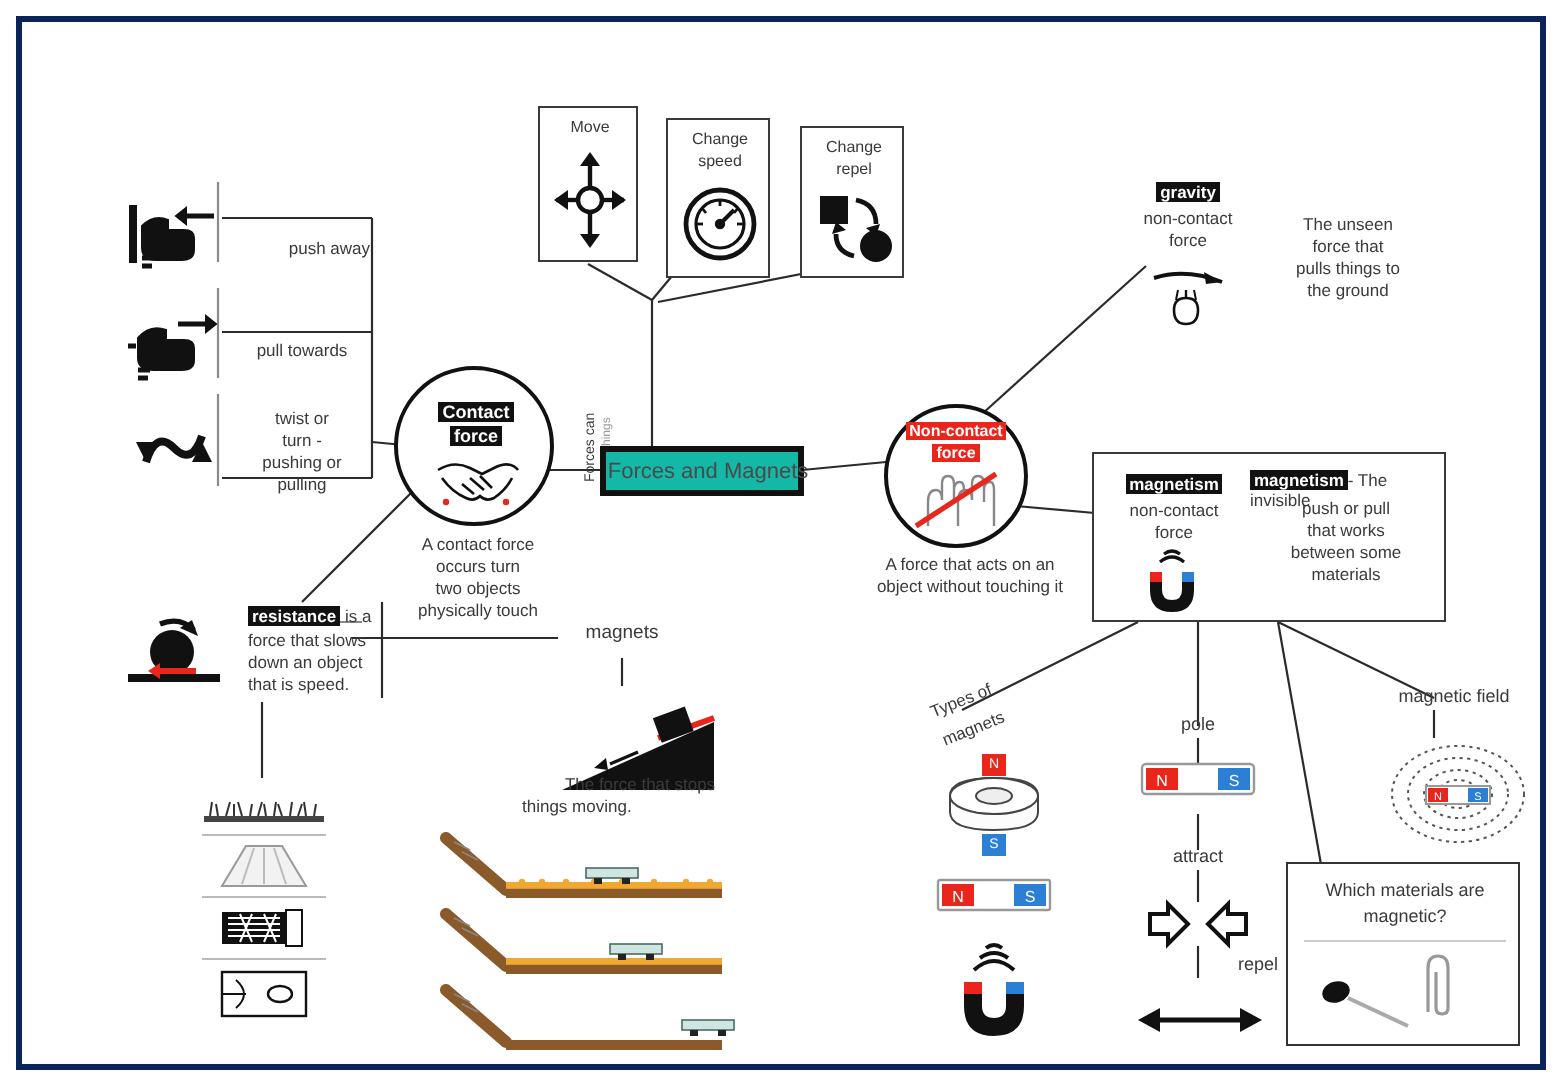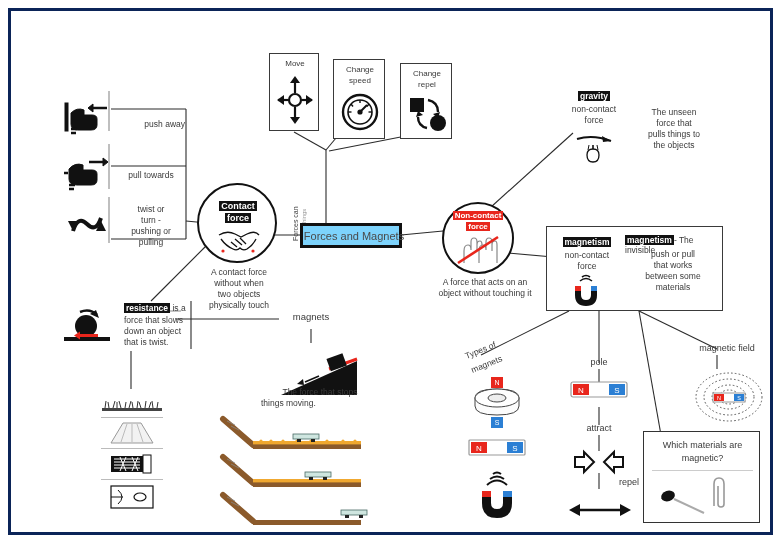--- a/index.html
+++ b/index.html
@@ -3,21 +3,21 @@
 <meta charset="utf-8">
 <style>
   html,body{margin:0;padding:0;background:#ffffff;}
   body{font-family:"Liberation Sans", sans-serif;}
   #page{position:relative;width:781px;height:543px;background:#ffffff;overflow:hidden;}
   #frame{position:absolute;left:8px;top:8px;width:765px;height:527px;border:3px solid #0b2458;box-sizing:border-box;background:#fff;}
   .txt{position:absolute;color:#3a3a3a;text-align:center;line-height:1.22;font-family:"Liberation Sans", sans-serif;}
   .hl{background:#111;color:#fff;padding:0 2px;font-weight:bold;}
   .hl-red{background:#e8261c;color:#fff;padding:0 2px;font-weight:bold;}
   .box{position:absolute;box-sizing:border-box;background:#fff;border:1px solid #3a3a3a;}
-  .titlebox{position:absolute;box-sizing:border-box;background:#7dd3fc;border:3px solid #111;}
+  .titlebox{position:absolute;box-sizing:border-box;background:#14b8a6;border:3px solid #111;}
   .circ{position:absolute;box-sizing:border-box;border:2px solid #111;border-radius:50%;background:#fff;}
   svg{display:block;overflow:visible;}
   .lines{position:absolute;left:0;top:0;width:765px;height:527px;pointer-events:none;}
   .vert{transform-origin:left top;white-space:nowrap;}
 </style>
 </head>
 <body>
 
 <div id="page">
   <div id="frame">
@@ -175,21 +175,21 @@
     <svg style="position:absolute;left:206px;top:216px" width="42" height="26">
       <g stroke="#111" stroke-width="1.3" fill="#fff">
         <path d="M2 8 q8 -5 16 -1 l6 3 l6 -3 q8 -4 12 1"></path>
         <path d="M4 12 q5 7 12 10 q4 2 7 -1 q3 3 7 1 q6 -4 9 -10"></path>
         <path d="M14 15 l6 5 M18 12 l7 6 M23 11 l6 6"></path>
       </g>
       <circle cx="6" cy="24" r="1.6" fill="#e8261c"></circle>
       <circle cx="36" cy="24" r="1.6" fill="#e8261c"></circle>
     </svg>
     <div class="txt" style="left:180px;top:256px;width:96px;font-size:8.5px">A contact force</div>
-    <div class="txt" style="left:180px;top:267px;width:96px;font-size:8.5px">without when</div>
+    <div class="txt" style="left:180px;top:267px;width:96px;font-size:8.5px">occurs turn</div>
     <div class="txt" style="left:180px;top:278px;width:96px;font-size:8.5px">two objects</div>
     <div class="txt" style="left:180px;top:289px;width:96px;font-size:8.5px">physically touch</div>
 
     <div class="circ" style="left:431px;top:191px;width:72px;height:72px"></div>
     <div class="txt" style="left:435px;top:200px;width:64px;font-size:8px"><span class="hl-red">Non-contact</span></div>
     <div class="txt" style="left:435px;top:211px;width:64px;font-size:8px"><span class="hl-red">force</span></div>
     <svg style="position:absolute;left:445px;top:220px" width="44" height="34">
       <g stroke="#888" stroke-width="1.2" fill="#fff">
         <path d="M8 32 l0 -12 q0 -6 4 -6 q3 0 3 5 l0 -8 q0 -4 3 -4 q3 0 3 4 l0 9 l0 -6 q0 -4 3 -4 q2 0 2 4 l0 18"></path>
         <path d="M23 32 l0 -12 q0 -6 4 -6 q3 0 3 5 l0 -8 q0 -4 3 -4 q3 0 3 4 l0 9 l0 -6 q0 -4 3 -4 q2 0 2 4 l0 18"></path>
@@ -207,21 +207,21 @@
       <path d="M38 12 l-9 -5 l1 6 z" fill="#111"></path>
       <g stroke="#111" stroke-width="1" fill="none">
         <path d="M16 16 l-1 5 M20 16 l0 5 M24 16 l1 5"></path>
       </g>
       <path d="M14 26 q0 -6 6 -6 q6 0 6 6 q0 7 -6 7 q-6 0 -6 -7 z" stroke="#111" stroke-width="1.3" fill="#fff"></path>
       <path d="M20 20 l0 -4" stroke="#111" stroke-width="1.2"></path>
     </svg>
     <div class="txt" style="left:615px;top:96px;width:96px;font-size:8.5px">The unseen</div>
     <div class="txt" style="left:615px;top:107px;width:96px;font-size:8.5px">force that</div>
     <div class="txt" style="left:615px;top:118px;width:96px;font-size:8.5px">pulls things to</div>
-    <div class="txt" style="left:615px;top:129px;width:96px;font-size:8.5px">the objects</div>
+    <div class="txt" style="left:615px;top:129px;width:96px;font-size:8.5px">the ground</div>
 
     <div class="box" style="left:535px;top:215px;width:177px;height:85px">
       <div class="txt" style="left:2px;top:10px;width:76px;font-size:8.5px"><span class="hl">magnetism</span></div>
       <div class="txt" style="left:2px;top:23px;width:76px;font-size:8.5px">non-contact</div>
       <div class="txt" style="left:2px;top:34px;width:76px;font-size:8.5px">force</div>
 
       <svg style="position:absolute;left:23px;top:48px" width="32" height="32">
         <g stroke="#111" stroke-width="1.6" fill="none">
           <path d="M10 6 q6 -5 12 0"></path>
             <path d="M12 2 q4 -3 8 0"></path>
@@ -242,21 +242,21 @@
       <circle cx="30" cy="20" r="11" fill="#111"></circle>
       <rect x="8" y="31" width="46" height="4" fill="#111"></rect>
       <path d="M24 6 q10 -4 17 3" stroke="#111" stroke-width="2.6" fill="none"></path>
       <path d="M43 12 l-3 -8 l-6 4 z" fill="#111"></path>
       <rect x="22" y="28" width="20" height="3" fill="#e8261c"></rect>
       <path d="M18 29.5 l6 -4 l0 8 z" fill="#e8261c"></path>
     </svg>
     <div class="txt" style="left:113px;top:292px;width:110px;font-size:8.5px;text-align:left"><span class="hl">resistance</span> <span>is a</span></div>
     <div class="txt" style="left:113px;top:304px;width:110px;font-size:8.5px;text-align:left">force that slows</div>
     <div class="txt" style="left:113px;top:315px;width:110px;font-size:8.5px;text-align:left">down an object</div>
-    <div class="txt" style="left:113px;top:326px;width:110px;font-size:8.5px;text-align:left">that is twist.</div>
+    <div class="txt" style="left:113px;top:326px;width:110px;font-size:8.5px;text-align:left">that is speed.</div>
 
     <div class="txt" style="left:268px;top:300px;width:64px;font-size:9.5px">magnets</div>
     <svg style="position:absolute;left:262px;top:338px" width="92" height="50">
       <path d="M8 46 L84 46 L84 12 z" fill="#111"></path>
       <path d="M56 20 L84 10" stroke="#e8261c" stroke-width="3" fill="none"></path>
       <rect x="55" y="7" width="17" height="13" fill="#111" transform="rotate(-20 63 13)"></rect>
       <path d="M32 33 l14 -6" stroke="#111" stroke-width="1.6" fill="none"></path>
       <path d="M30 30 l-6 5 l7 1 z" fill="#111"></path>
     </svg>
     <div class="txt" style="left:250px;top:376px;width:118px;font-size:8.5px;text-align:center">The force that stops</div>

